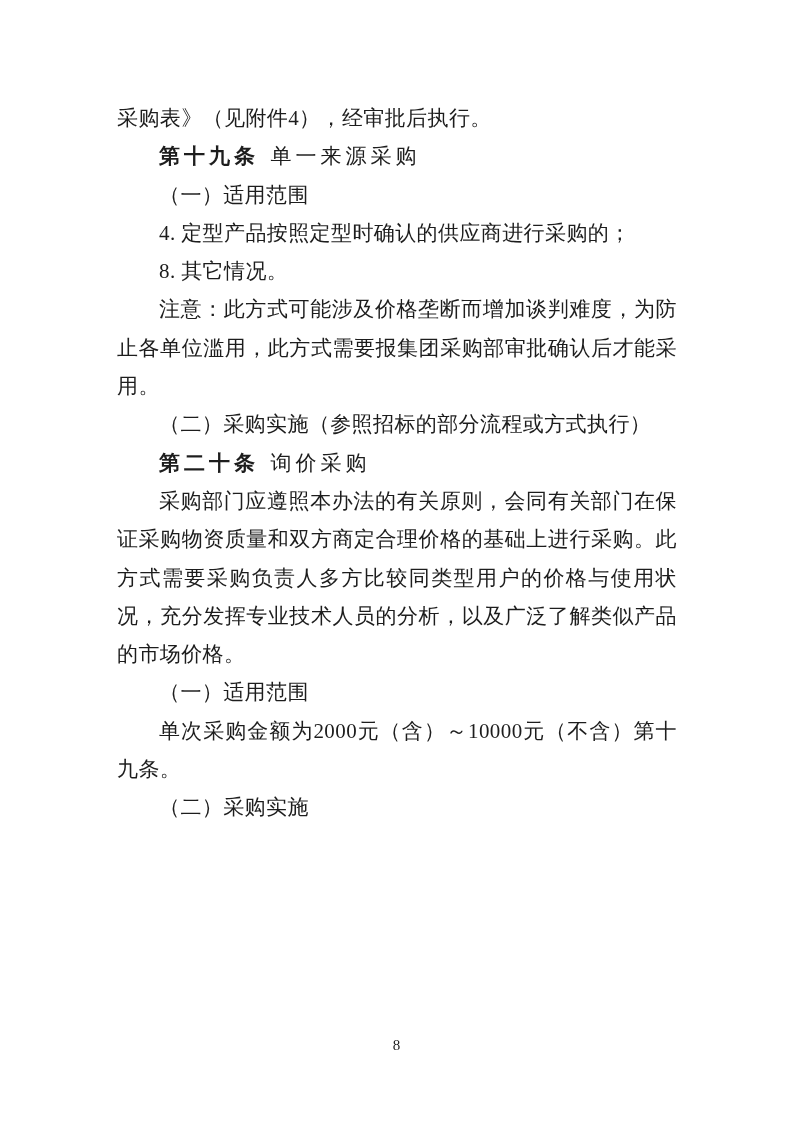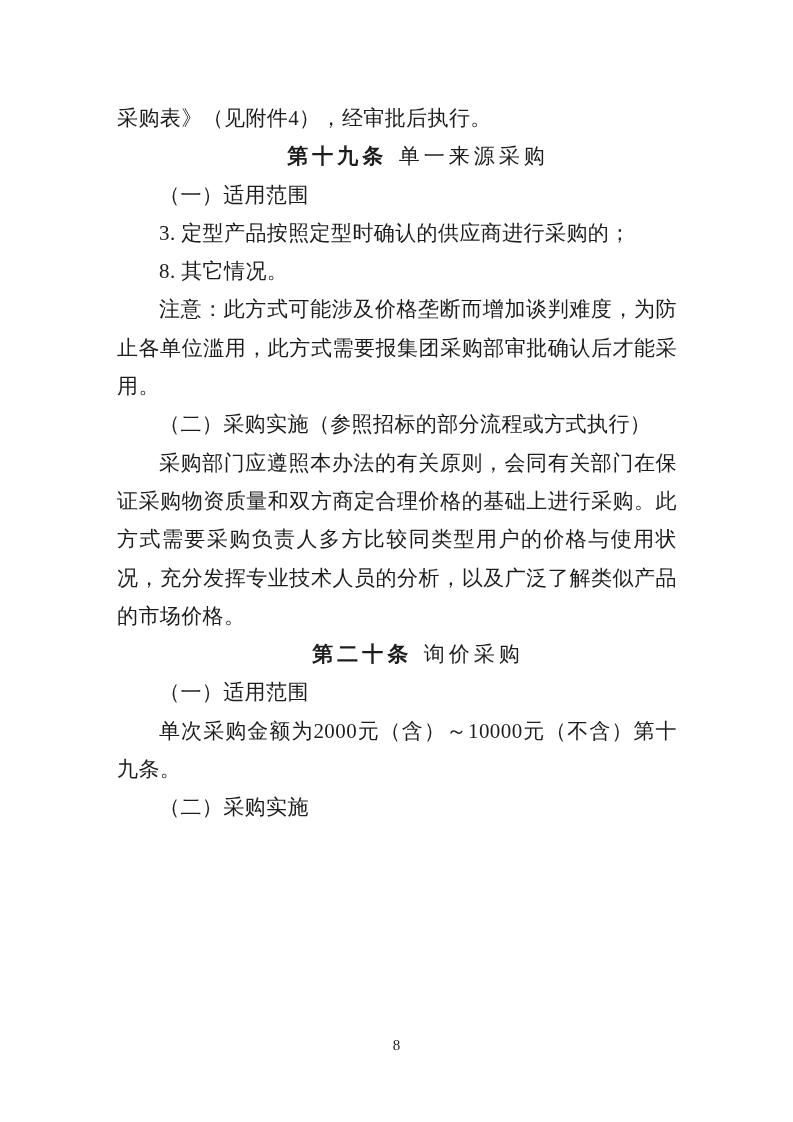--- a/index.html
+++ b/index.html
@@ -29,21 +29,21 @@
     letter-spacing: 0.4px;
     text-align: justify;
     text-indent: 2em;
     word-break: normal;
   }
   .para.noindent {
     text-indent: 0;
   }
   .para.heading {
     letter-spacing: 4px;
-    text-align: center;
+    text-align: left;
   }
   .heading .term {
     font-weight: 700;
     font-family: "Liberation Sans", "DejaVu Sans", sans-serif;
   }
   .heading .rest {
     margin-left: 0.55em;
   }
   .footer {
     position: absolute;
@@ -66,33 +66,33 @@
 
     <p class="para heading">
       <span class="term">第十九条</span><span class="rest">单一来源采购</span>
     </p>
 
     <p class="para">（一）适用范围</p>
 
 
 
 
-    <p class="para">3. 定型产品按照定型时确认的供应商进行采购的；</p>
+    <p class="para">4. 定型产品按照定型时确认的供应商进行采购的；</p>
 
     <p class="para">8. 其它情况。</p>
 
     <p class="para">注意：此方式可能涉及价格垄断而增加谈判难度，为防止各单位滥用，此方式需要报集团采购部审批确认后才能采用。</p>
 
     <p class="para">（二）采购实施（参照招标的部分流程或方式执行）</p>
 
-    <p class="para">采购部门应遵照本办法的有关原则，会同有关部门在保证采购物资质量和双方商定合理价格的基础上进行采购。此方式需要采购负责人多方比较同类型用户的价格与使用状况，充分发挥专业技术人员的分析，以及广泛了解类似产品的市场价格。</p>
-
     <p class="para heading">
       <span class="term">第二十条</span><span class="rest">询价采购</span>
     </p>
+
+    <p class="para">采购部门应遵照本办法的有关原则，会同有关部门在保证采购物资质量和双方商定合理价格的基础上进行采购。此方式需要采购负责人多方比较同类型用户的价格与使用状况，充分发挥专业技术人员的分析，以及广泛了解类似产品的市场价格。</p>
 
     <p class="para">（一）适用范围</p>
 
     <p class="para">单次采购金额为2000元（含）～10000元（不含）第十九条。</p>
 
     <p class="para">（二）采购实施</p>
 
   </div>
 
   <div class="footer">

